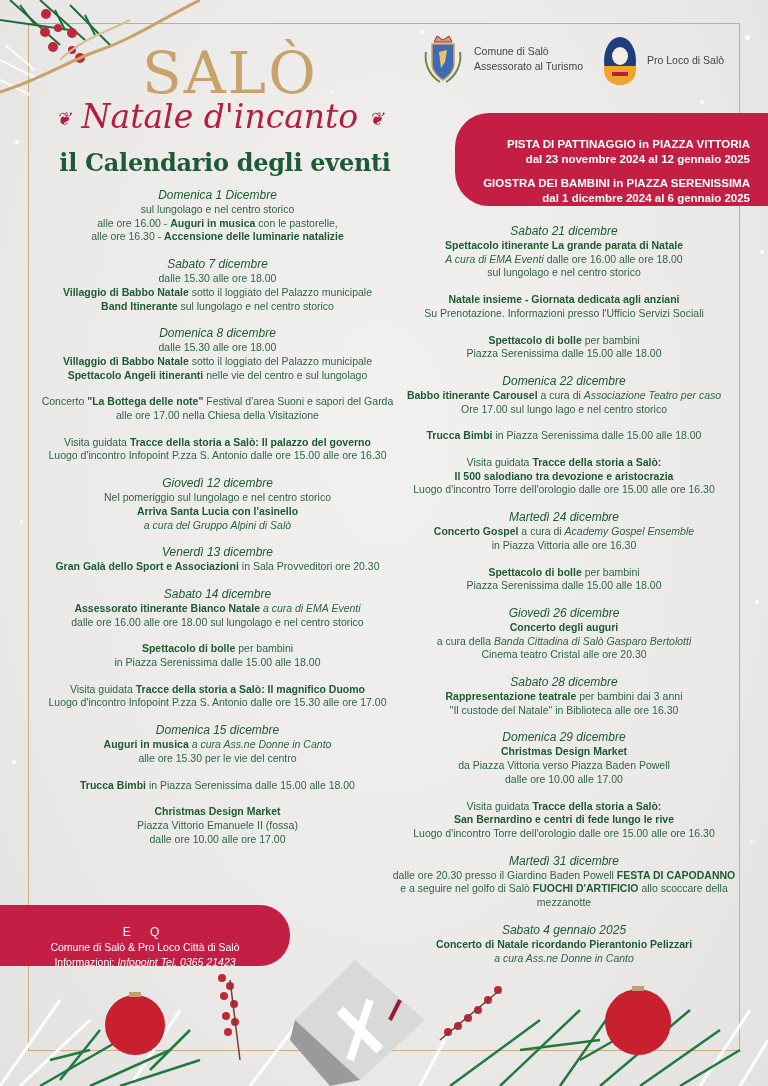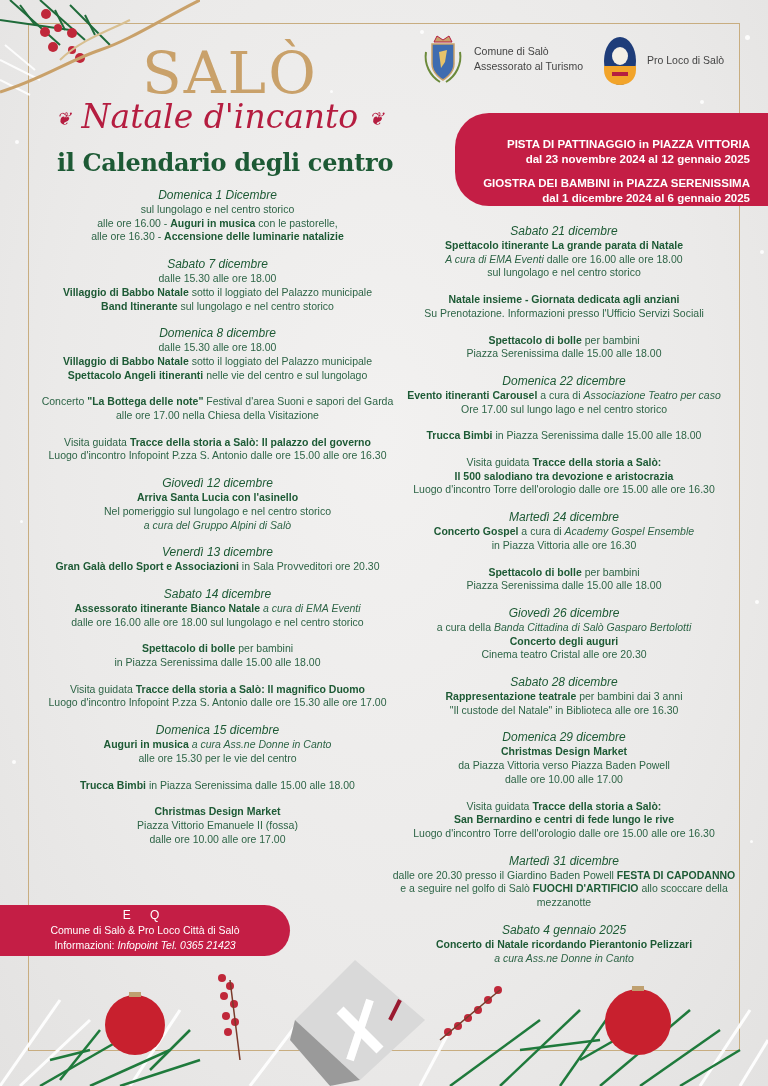--- a/index.html
+++ b/index.html
@@ -41,23 +41,23 @@
   .logo-proloco { left: 603px; top: 36px; }
   
   .banner-top {
     position: absolute; left: 455px; top: 113px; width: 313px; height: 93px;
     background: #c41e45; border-radius: 34px 0 0 34px;
     color: #fff; text-align: right; padding: 24px 18px 0 0;
     font-weight: bold; font-size: 11.5px; line-height: 15px;
   }
   .banner-top .gap { height: 9px; }
   .banner-bottom {
-    position: absolute; left: 0; top: 905px; width: 290px; height: 51px;
+    position: absolute; left: 0; top: 905px; width: 290px; height: 61px;
     background: #c41e45; border-radius: 0 30px 30px 0;
-    color: #fff; text-align: center; padding-top: 3px;
+    color: #fff; text-align: center; padding-top: 20px;
     font-size: 10.5px; line-height: 15px;
   }
   .banner-bottom .eq { font-family: "Liberation Sans", sans-serif; font-size: 12px; letter-spacing: 8px; }
   
   .col { position: absolute; text-align: center; font-size: 10.5px; line-height: 13.7px; color: #2d6446; }
   .col-left { left: 40px; width: 355px; top: 188px; }
   .col-right { left: 388px; width: 352px; top: 224px; }
   .ev { margin-bottom: 13px; }
   .ev .date { font-style: italic; font-weight: normal; font-size: 12px; color: #1d5a35; line-height: 15px; }
   .ev b { color: #1d5a35; }
@@ -111,21 +111,21 @@
   <path d="M0 92 C40 80,70 60,100 50 C130 40,160 20,200 0" stroke="#c9a16a" stroke-width="3" fill="none"></path>
   <path d="M60 60 C80 40,110 30,130 20" stroke="#d8bf90" stroke-width="2" fill="none"></path>
 </svg>
 
 <div class="title-salo">SALÒ</div>
 <div class="title-script">
   <span class="orn">❦</span>
   <span>Natale d'incanto</span>
   <span class="orn">❦</span>
 </div>
-<div class="title-cal">il Calendario degli centro</div>
+<div class="title-cal">il Calendario degli eventi</div>
 
 <div class="logo logo-comune">
   <svg width="42" height="50" viewBox="0 0 42 50">
     <path d="M12 8 L15 2 L21 6 L27 2 L30 8 Z" fill="#c9a16a" stroke="#b51d40" stroke-width="1"></path>
     <path d="M10 10 L32 10 L32 30 C32 40,21 46,21 46 C21 46,10 40,10 30 Z" fill="#3f6cb0" stroke="#c9a16a" stroke-width="1.5"></path>
     <path d="M17 18 L25 16 L23 28 L19 34 L18 26 Z" fill="#e7c36a"></path>
     <path d="M4 18 C2 30,8 42,18 48" stroke="#6b8a3a" stroke-width="2" fill="none"></path>
     <path d="M38 18 C40 30,34 42,24 48" stroke="#6b8a3a" stroke-width="2" fill="none"></path>
   </svg>
   <div>
@@ -173,22 +173,22 @@
     <div class="ev">
       <span class="line"><span>Concerto </span><b>"La Bottega delle note"</b><span>  Festival d'area Suoni e sapori del Garda</span></span>
       <span class="line"><span>alle ore 17.00 nella Chiesa della Visitazione</span></span>
     </div>
     <div class="ev">
       <span class="line"><span>Visita guidata </span><b>Tracce della storia a Salò: Il palazzo del governo</b></span>
       <span class="line"><span>Luogo d'incontro Infopoint P.zza S. Antonio dalle ore 15.00 alle ore 16.30</span></span>
     </div>
     <div class="ev">
       <div class="date">Giovedì 12 dicembre</div>
+      <span class="line"><span>Nel pomeriggio sul lungolago e nel centro storico</span></span>
       <span class="line"><b>Arriva Santa Lucia con l'asinello</b></span>
-      <span class="line"><span>Nel pomeriggio sul lungolago e nel centro storico</span></span>
       <span class="line"><i>a cura del Gruppo Alpini di Salò</i></span>
     </div>
     <div class="ev">
       <div class="date">Venerdì 13 dicembre</div>
       <span class="line"><b>Gran Galà dello Sport e Associazioni</b><span> in Sala Provveditori ore 20.30</span></span>
     </div>
     <div class="ev">
       <div class="date">Sabato 14 dicembre</div>
       <span class="line"><b>Assessorato itinerante Bianco Natale</b><i> a cura di EMA Eventi</i></span>
       <span class="line"><span>dalle ore 16.00 alle ore 18.00 sul lungolago e nel centro storico</span></span>
@@ -225,21 +225,21 @@
     <div class="ev">
       <span class="line"><b>Natale insieme - Giornata dedicata agli anziani</b></span>
       <span class="line"><span>Su Prenotazione. Informazioni presso l'Ufficio Servizi Sociali</span></span>
     </div>
     <div class="ev">
       <span class="line"><b>Spettacolo di bolle</b><span> per bambini</span></span>
       <span class="line"><span>Piazza Serenissima dalle 15.00 alle 18.00</span></span>
     </div>
     <div class="ev">
       <div class="date">Domenica 22 dicembre</div>
-      <span class="line"><b>Evento itineranti Carousel</b><span> a cura di </span><i>Associazione Teatro per caso</i></span>
+      <span class="line"><b>Babbo itinerante Carousel</b><span> a cura di </span><i>Associazione Teatro per caso</i></span>
       <span class="line"><span>Ore 17.00 sul lungo lago e nel centro storico</span></span>
     </div>
     <div class="ev">
       <span class="line"><b>Trucca Bimbi</b><span> in Piazza Serenissima dalle 15.00 alle 18.00</span></span>
     </div>
     <div class="ev">
       <span class="line"><span>Visita guidata </span><b>Tracce della storia a Salò:</b></span>
       <span class="line"><b>Il 500 salodiano tra devozione e aristocrazia</b></span>
       <span class="line"><span>Luogo d'incontro Torre dell'orologio dalle ore 15.00 alle ore 16.30</span></span>
     </div>
@@ -247,22 +247,22 @@
       <div class="date">Martedì 24 dicembre</div>
       <span class="line"><b>Concerto Gospel</b><span> a cura di </span><i>Academy Gospel Ensemble</i></span>
       <span class="line"><span>in Piazza Vittoria alle ore 16.30</span></span>
     </div>
     <div class="ev">
       <span class="line"><b>Spettacolo di bolle</b><span> per bambini</span></span>
       <span class="line"><span>Piazza Serenissima dalle 15.00 alle 18.00</span></span>
     </div>
     <div class="ev">
       <div class="date">Giovedì 26 dicembre</div>
+      <span class="line"><b>Concerto degli auguri</b></span>
       <span class="line"><span>a cura della </span><i>Banda Cittadina di Salò Gasparo Bertolotti</i></span>
-      <span class="line"><b>Concerto degli auguri</b></span>
       <span class="line"><span>Cinema teatro Cristal alle ore 20.30</span></span>
     </div>
     <div class="ev">
       <div class="date">Sabato 28 dicembre</div>
       <span class="line"><b>Rappresentazione teatrale</b><span> per bambini dai 3 anni</span></span>
       <span class="line"><span>"Il custode del Natale" in Biblioteca alle ore 16.30</span></span>
     </div>
     <div class="ev">
       <div class="date">Domenica 29 dicembre</div>
       <span class="line"><b>Christmas Design Market</b></span>

